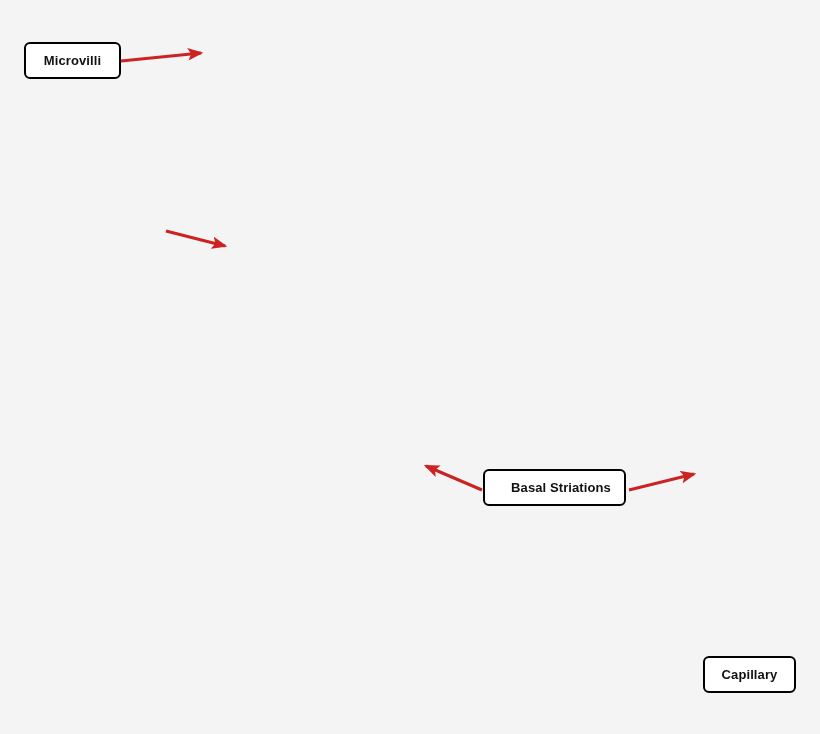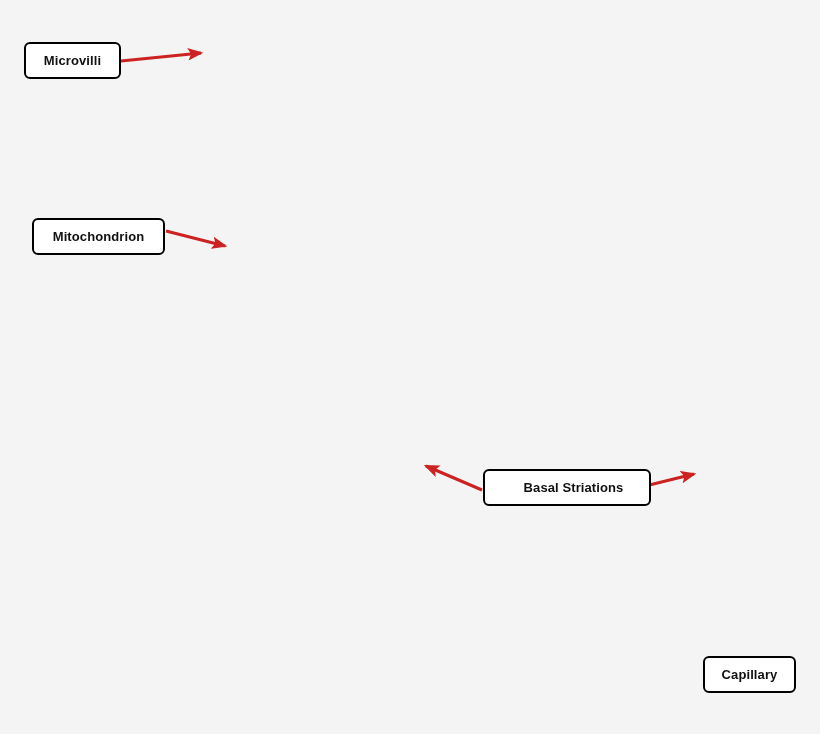--- a/index.html
+++ b/index.html
@@ -69,25 +69,22 @@
         <line x1="166" y1="231" x2="225" y2="246" stroke="#cc2222" stroke-width="3" stroke-linecap="butt" marker-end="url(#arrowhead)"></line>
         <line x1="482" y1="490" x2="426" y2="466" stroke="#cc2222" stroke-width="3" stroke-linecap="butt" marker-end="url(#arrowhead)"></line>
         <line x1="629" y1="490" x2="694" y2="474" stroke="#cc2222" stroke-width="3" stroke-linecap="butt" marker-end="url(#arrowhead)"></line>
       </g>
   </svg>
 
   <div class="label-box" id="box-microvilli" style="left: 24px; top: 42px; width: 97px; height: 37px; background: rgb(255, 255, 255); border-color: rgb(0, 0, 0);">
     <span class="label-text">Microvilli</span>
   </div>
 
-  <div class="label-box" id="box-mitochondrion" style="left: 32px; top: 218px; width: 133px; height: 37px; background: rgb(255, 255, 255); border-color: rgb(0, 0, 0);">
-    <span class="label-text">Mitochondrion</span>
-  </div>
 
-  <div class="label-box" id="box-basal-striations" style="left: 483px; top: 469px; width: 168px; height: 37px; background: rgb(255, 255, 255); border-color: rgb(0, 0, 0); padding-left: 13px;">
+  <div class="label-box" id="box-basal-striations" style="left: 483px; top: 469px; width: 143px; height: 37px; background: rgb(255, 255, 255); border-color: rgb(0, 0, 0); padding-left: 13px;">
     <span class="label-text">Basal Striations</span>
   </div>
 
   <div class="label-box" id="box-capillary" style="left: 703px; top: 656px; width: 93px; height: 37px; background: rgb(255, 255, 255); border-color: rgb(0, 0, 0);">
     <span class="label-text">Capillary</span>
   </div>
 
 </div>
 
 </body></html>

